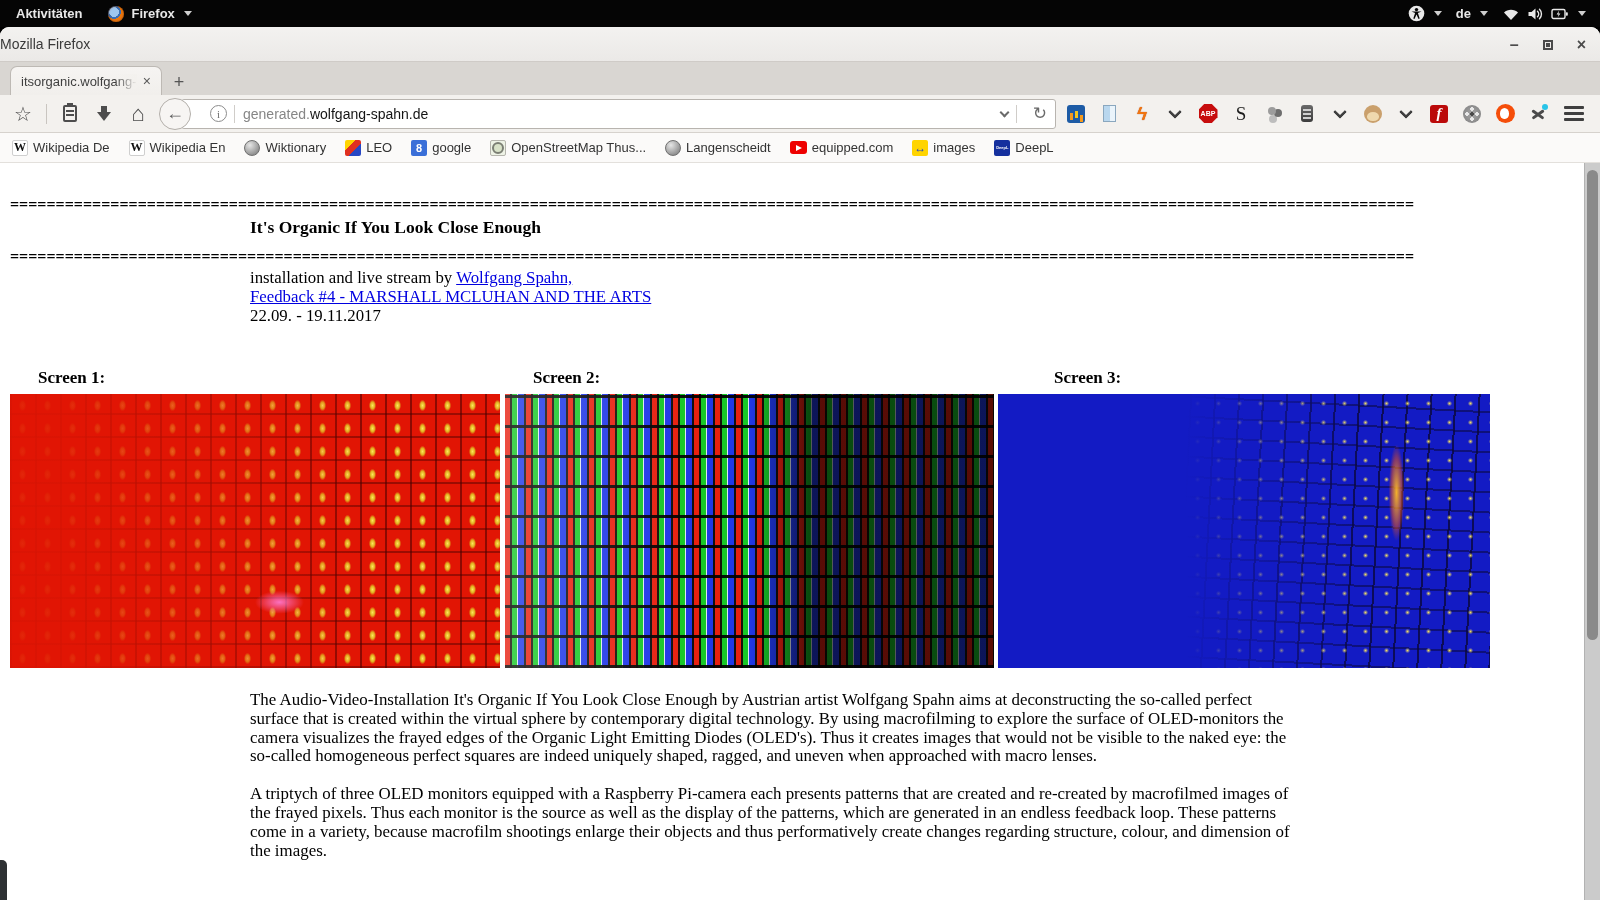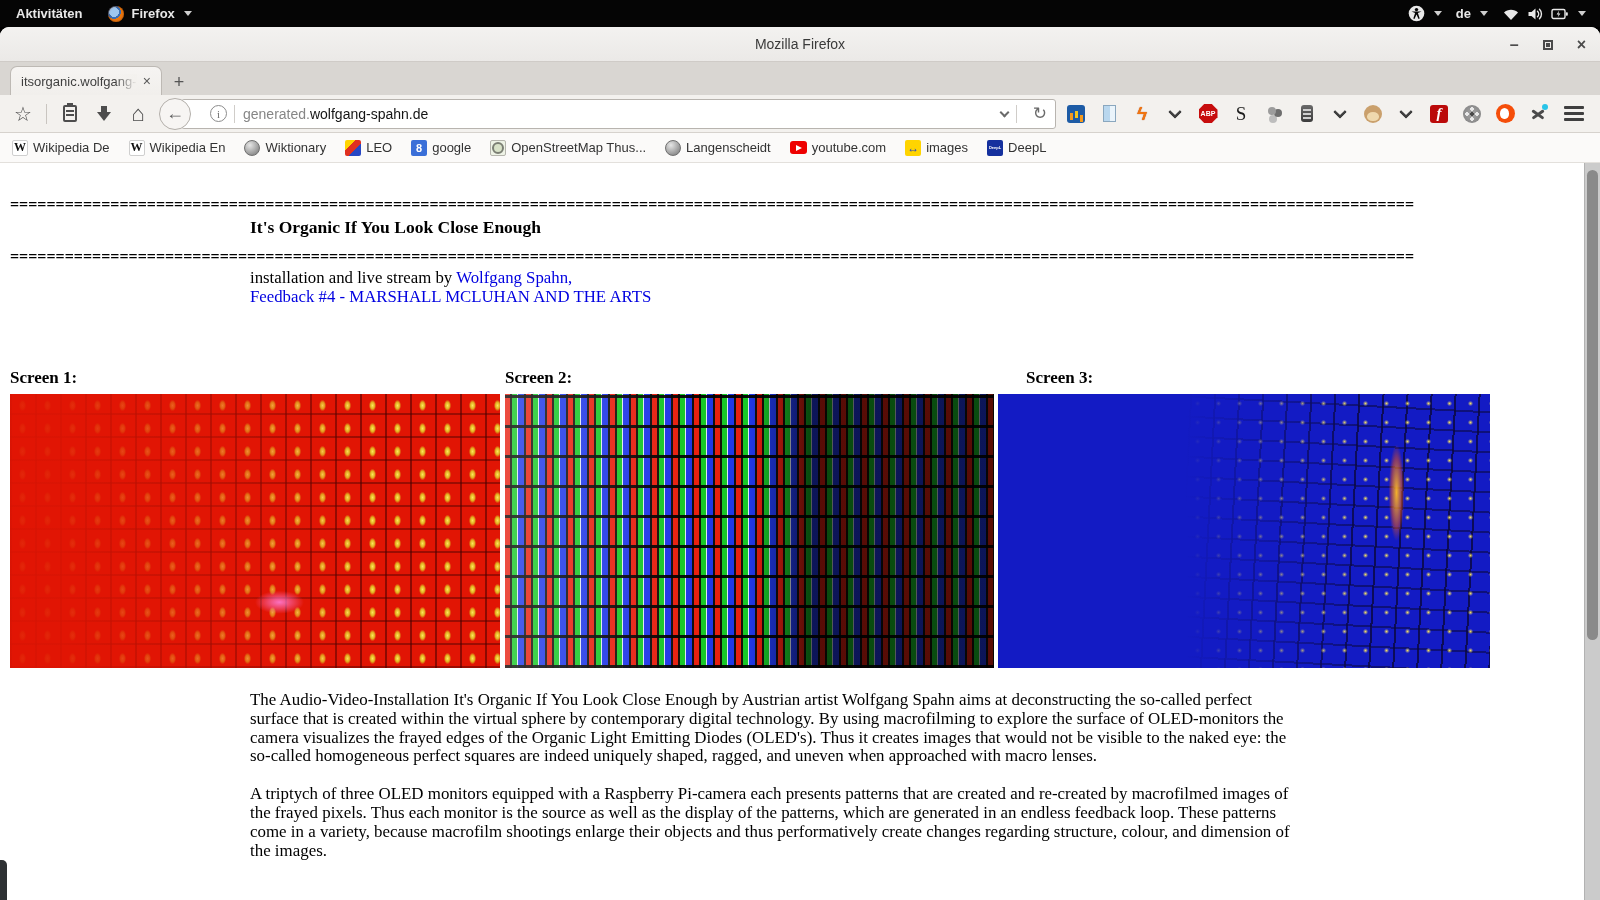--- a/index.html
+++ b/index.html
@@ -19,21 +19,21 @@
   .topbar .center { position:absolute; left:0; right:0; text-align:center; pointer-events:none; }
   .topbar .center .inner { pointer-events:auto; display:inline-flex; align-items:center; gap:6px; }
   .notif-dot { width:7px; height:7px; background:#f5f5f5; border-radius:50%; display:inline-block; }
   .topbar .right { margin-left:auto; display:flex; align-items:center; gap:14px; padding-right:14px; }
   .sysicon { display:inline-flex; align-items:center; }
 
   
   .window { position:absolute; left:0; top:27px; width:1600px; height:873px; background:#fff;
             border-radius:9px 9px 0 0; overflow:hidden; }
   .titlebar { height:35px; background:linear-gradient(#f3f2f0,#ebe9e7); border-bottom:1px solid #cfcbc7;
-              display:flex; align-items:center; justify-content:center; position:relative;
+              display:flex; align-items:center; justify-content:flex-start; position:relative;
               font-size:14px; color:#3a3a3a; }
   .winctl { position:absolute; right:14px; top:0; height:35px; display:flex; align-items:center; gap:24px;
             color:#4b4b4b; font-size:16px; font-weight:bold; }
   .winctl .min { letter-spacing:0; line-height:10px; }
   .maxbox { width:10px; height:10px; border:2px solid #4b4b4b; position:relative; }
   .maxbox::after { content:""; position:absolute; left:1px; top:1px; width:4px; height:4px; background:#4b4b4b; }
 
   
   .tabstrip { height:33px; background:#d9d6d2; display:flex; align-items:flex-end; padding-left:10px; position:relative; }
   .tab { width:152px; height:29px; background:linear-gradient(#f6f4f2,#f1efec); border:1px solid #bdb9b4; border-bottom:none;
@@ -136,22 +136,22 @@
                    border-left:6px solid #fff; border-top:3px solid transparent; border-bottom:3px solid transparent; }
   .fav-conv { background:#ffd400; border-radius:2px; color:#2343c4; font-weight:bold; font-size:12px; }
   .fav-deepl { background:#15309e; border-radius:2px; color:#fff; font-size:4px; font-weight:bold; }
 
   
   .content { position:relative; height:737px; background:#fff; font-family:"Liberation Serif","DejaVu Serif",serif; color:#000; }
   .sep { position:absolute; left:10px; width:1478px; overflow:hidden; white-space:nowrap;
          font-weight:bold; font-size:16px; line-height:18px; letter-spacing:0; }
   .pgtitle { position:absolute; left:250px; top:54px; font-weight:bold; font-size:17.5px; }
   .byline { position:absolute; left:250px; top:106px; font-size:16.8px; line-height:18.8px; }
-  .byline a, .plink { color:#0000e0; cursor:pointer; }
-  .screenlabel { position:absolute; top:205px; font-weight:bold; font-size:17px; }
+  .byline a, .plink { color:#0000e0; text-decoration:underline; cursor:pointer; }
+  .screenlabel { position:absolute; top:205px; font-weight:bold; font-size:17px;margin-left:28px; }
   .sl1 { left:10px; } .sl2 { left:505px; } .sl3 { left:1026px; }
   .shot { position:absolute; top:231px; height:274px; }
 
   .screen1 { left:10px; width:490px;
     background-color:#e11504;
     background-image:
       radial-gradient(ellipse 34px 16px at 55% 76%, rgba(255,130,225,.85), rgba(255,130,225,0) 72%),
       linear-gradient(to left, rgba(225,21,4,0) 28%, rgba(225,21,4,.55) 58%, rgba(225,21,4,.92) 90%),
       radial-gradient(ellipse 5px 8px at center, #ffe75c 0%, #e0b01e 42%, rgba(180,40,0,0) 72%),
       repeating-linear-gradient(90deg, rgba(70,0,0,.55) 0 2px, rgba(0,0,0,0) 2px 25px),
@@ -363,21 +363,21 @@
     <span class="bm">
       <span class="fav fav-osm"></span>
       <span>OpenStreetMap Thus...</span>
     </span>
     <span class="bm">
       <span class="fav fav-globe"></span>
       <span>Langenscheidt</span>
     </span>
     <span class="bm">
       <span class="fav fav-yt"></span>
-      <span>youtube.com</span>
+      <span>equipped.com</span>
     </span>
     <span class="bm">
       <span class="fav fav-conv">↔</span>
       <span>images</span>
     </span>
     <span class="bm">
       <span class="fav fav-deepl">DeepL</span>
       <span>DeepL</span>
     </span>
   </div>
@@ -385,20 +385,21 @@
   <div class="content">
     <div class="sep" style="top:33px;">==========================================================================================================================================================</div>
     <div class="pgtitle">It's Organic If You Look Close Enough</div>
     <div class="sep" style="top:85px;">==========================================================================================================================================================</div>
 
     <div class="byline">
       <div>
         <span>installation and live stream by </span><a class="plink">Wolfgang Spahn,</a>
       </div>
       <div><a class="plink">Feedback #4 - MARSHALL MCLUHAN AND THE ARTS</a></div>
+      <div>22.09. - 19.11.2017</div>
     </div>
 
     <span class="screenlabel sl1">Screen 1:</span>
     <span class="screenlabel sl2">Screen 2:</span>
     <span class="screenlabel sl3">Screen 3:</span>
 
     <div class="shot screen1"></div>
     <div class="shot screen2"></div>
     <div class="shot screen3"></div>
 

